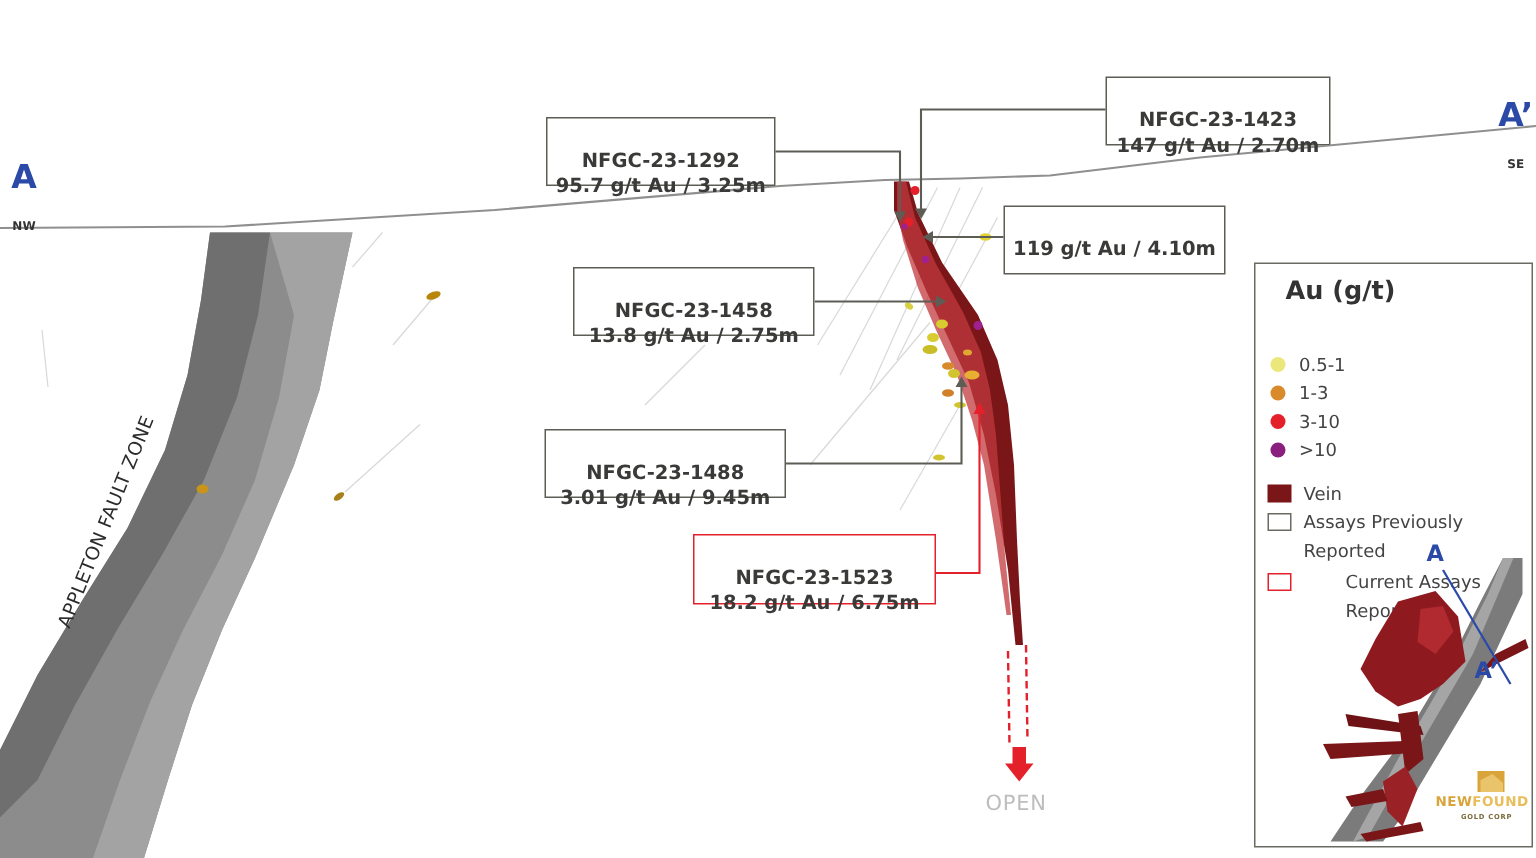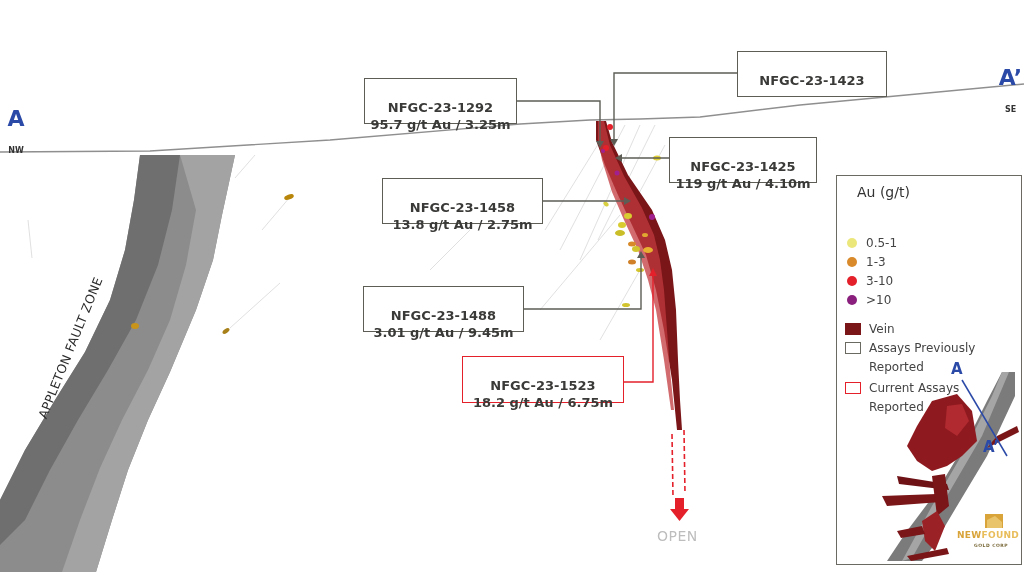--- a/index.html
+++ b/index.html
@@ -7,21 +7,21 @@
   #scene { position: absolute; left: 0; top: 0; width: 1024px; height: 572px; }
   .section-end { position: absolute; text-align: center; }
   .section-end .letter { display: block; color: #2b4aa8; font-size: 22px; font-weight: bold; line-height: 22px; }
   .section-end .dir { display: block; color: #333; font-size: 8px; font-weight: bold; margin-top: 16px; }
   .callout { position: absolute; background: #fff; border: 1.5px solid #5d5d55; text-align: center; color: #3a3a38; font-size: 13px; font-weight: bold; line-height: 17px; box-sizing: border-box; padding-top: 20px; }
   .callout.current { border-color: #e4202b; }
   .callout span { display: block; }
   .fault-label { position: absolute; left: 35px; top: 415px; transform: rotate(-68deg); transform-origin: left top; font-size: 12.5px; color: #2b2b2b; letter-spacing: 0.3px; white-space: nowrap; }
   .open-label { position: absolute; left: 657px; top: 528px; color: #bdbdbd; font-size: 14px; letter-spacing: 0.5px; }
   #legend { position: absolute; left: 836px; top: 175px; width: 186px; height: 390px; border: 1.5px solid #6a6a62; background: #fff; box-sizing: border-box; font-family: "DejaVu Sans", sans-serif; }
-  #legend .title { position: absolute; left: 20px; top: 8px; font-size: 14px; font-weight: normal; color: #333; }
+  #legend .title { position: absolute; left: 20px; top: 8px; font-size: 17px; font-weight: bold; color: #333; }
   .lg-item { position: absolute; left: 8px; display: flex; align-items: flex-start; font-size: 12px; color: #444; line-height: 19px; margin-top: 32px; }
   .lg-dot { width: 10px; height: 10px; border-radius: 50%; margin: 4px 9px 0 2px; flex: none; }
   .lg-box { width: 16px; height: 12px; margin: 3px 8px 0 0; flex: none; box-sizing: border-box; }
   .inset { position: absolute; left: 0; top: 190px; width: 183px; height: 197px; }
   .inset-label { position: absolute; color: #2b4aa8; font-size: 15px; font-weight: bold; }
   .logo-text { position: absolute; font-size: 9px; font-weight: bold; color: #d9a43a; letter-spacing: 0.3px; }
   .logo-sub { position: absolute; font-size: 4.5px; font-weight: bold; color: #7a6a3a; letter-spacing: 0.5px; }
 </style>
 </head>
 <body>
@@ -114,23 +114,23 @@
   <span class="letter">A’</span>
   <span class="dir">SE</span>
 </div>
 
 <div class="callout" style="left:364px; top:78px; width:153px; height:46px;">
   <span>NFGC-23-1292</span>
   <span>95.7 g/t Au / 3.25m</span>
 </div>
 <div class="callout" style="left:737px; top:51px; width:150px; height:46px;">
   <span>NFGC-23-1423</span>
+  <span>147 g/t Au / 2.70m</span>
 </div>
 <div class="callout" style="left:669px; top:137px; width:148px; height:46px;">
-  <span>NFGC-23-1425</span>
   <span>119 g/t Au / 4.10m</span>
 </div>
 <div class="callout" style="left:382px; top:178px; width:161px; height:46px;">
   <span>NFGC-23-1458</span>
   <span>13.8 g/t Au / 2.75m</span>
 </div>
 <div class="callout" style="left:363px; top:286px; width:161px; height:46px;">
   <span>NFGC-23-1488</span>
   <span>3.01 g/t Au / 9.45m</span>
 </div>
@@ -164,21 +164,21 @@
     <span class="lg-box" style="background:#7a1518;"></span>
     <span>Vein</span>
   </div>
   <div class="lg-item" style="top:131px;">
     <span class="lg-box" style="border:1px solid #6a6a62;"></span>
     <span>
         <span style="display:block">Assays Previously</span>
         <span style="display:block">Reported</span>
       </span>
   </div>
-  <div class="lg-item" style="top:171px;">
+  <div class="lg-item" style="top:171px;gap:28px;">
     <span class="lg-box" style="border:1.5px solid #e4202b;"></span>
     <span>
         <span style="display:block">Current Assays</span>
         <span style="display:block">Reported</span>
       </span>
   </div>
 
   <div class="inset">
     <svg width="183" height="197" viewBox="0 0 183 197">
       <path d="M165,6 L178,6 L178,30 L150,90 L120,140 L95,182 L85,195 L50,195 L70,165 L100,125 L130,75 L150,35 Z" fill="#7b7b7b"></path>

